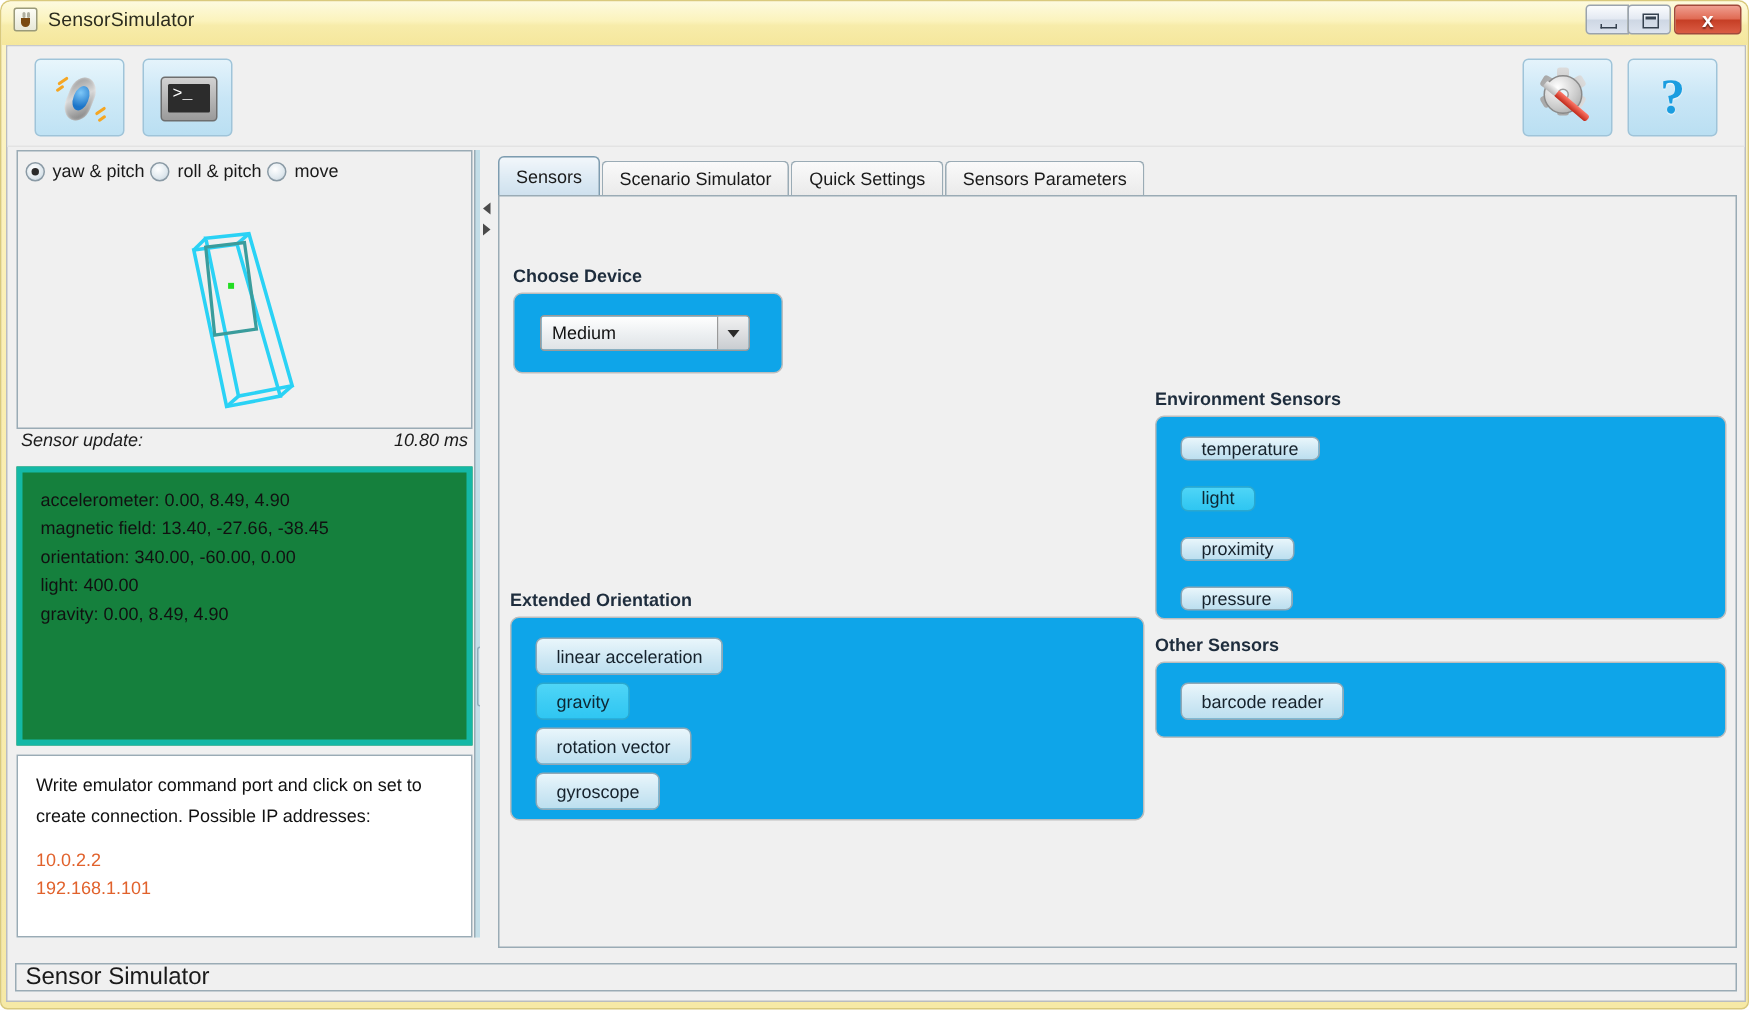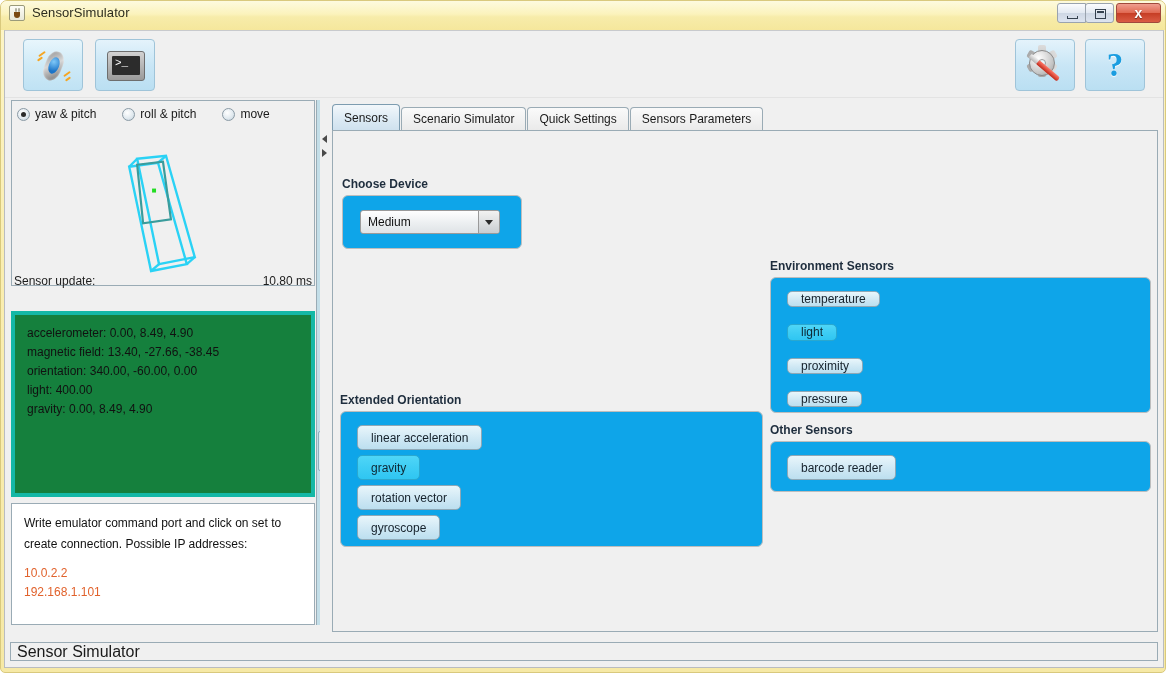--- a/index.html
+++ b/index.html
@@ -243,44 +243,45 @@
     background: #f0f0f0;
     border: 1px solid #9aabb5;
     box-sizing: border-box;
   }
   #radio-row {
     position: absolute; left: 5px; top: 6px;
     display: flex; align-items: center; gap: 0;
   }
   .radio-item {
     display: flex; align-items: center; gap: 5px;
-    margin-right: 26px;
+    margin-right: 4px;
     font-size: 12px; color: #1a1a1a;
   }
   .radio-dot {
     width: 13px; height: 13px; border-radius: 50%;
     box-sizing: border-box;
     border: 1px solid #8a9aa5;
     background: radial-gradient(circle at 40% 35%, #ffffff, #dfe8ee 60%, #bccbd6);
     position: relative;
   }
   .radio-dot.on::after {
     content:""; position:absolute; left:3px; top:3px;
     width:5px; height:5px; border-radius:50%; background:#2a2a2a;
   }
   #phone-viz {
     position: absolute; left: 0; top: 24px; right: 0; bottom: 0;
   }
   #sensor-update-row {
-    position: absolute; left: 1px; top: 172px;
+    position: absolute; left: 1px; top: 184px;
     width: 304px; height: 20px;
     display: flex; align-items: center; justify-content: space-between;
     padding: 0 3px;
     box-sizing: border-box;
     font-size: 12px;
+    font-style: italic;
   }
   #readings-box {
     position: absolute; left: 1px; top: 212px;
     width: 304px; height: 186px;
     background: #15803d;
     border: 4px solid #14b8a6;
     box-sizing: border-box;
     padding: 9px 12px;
   }
   #readings-box div {

